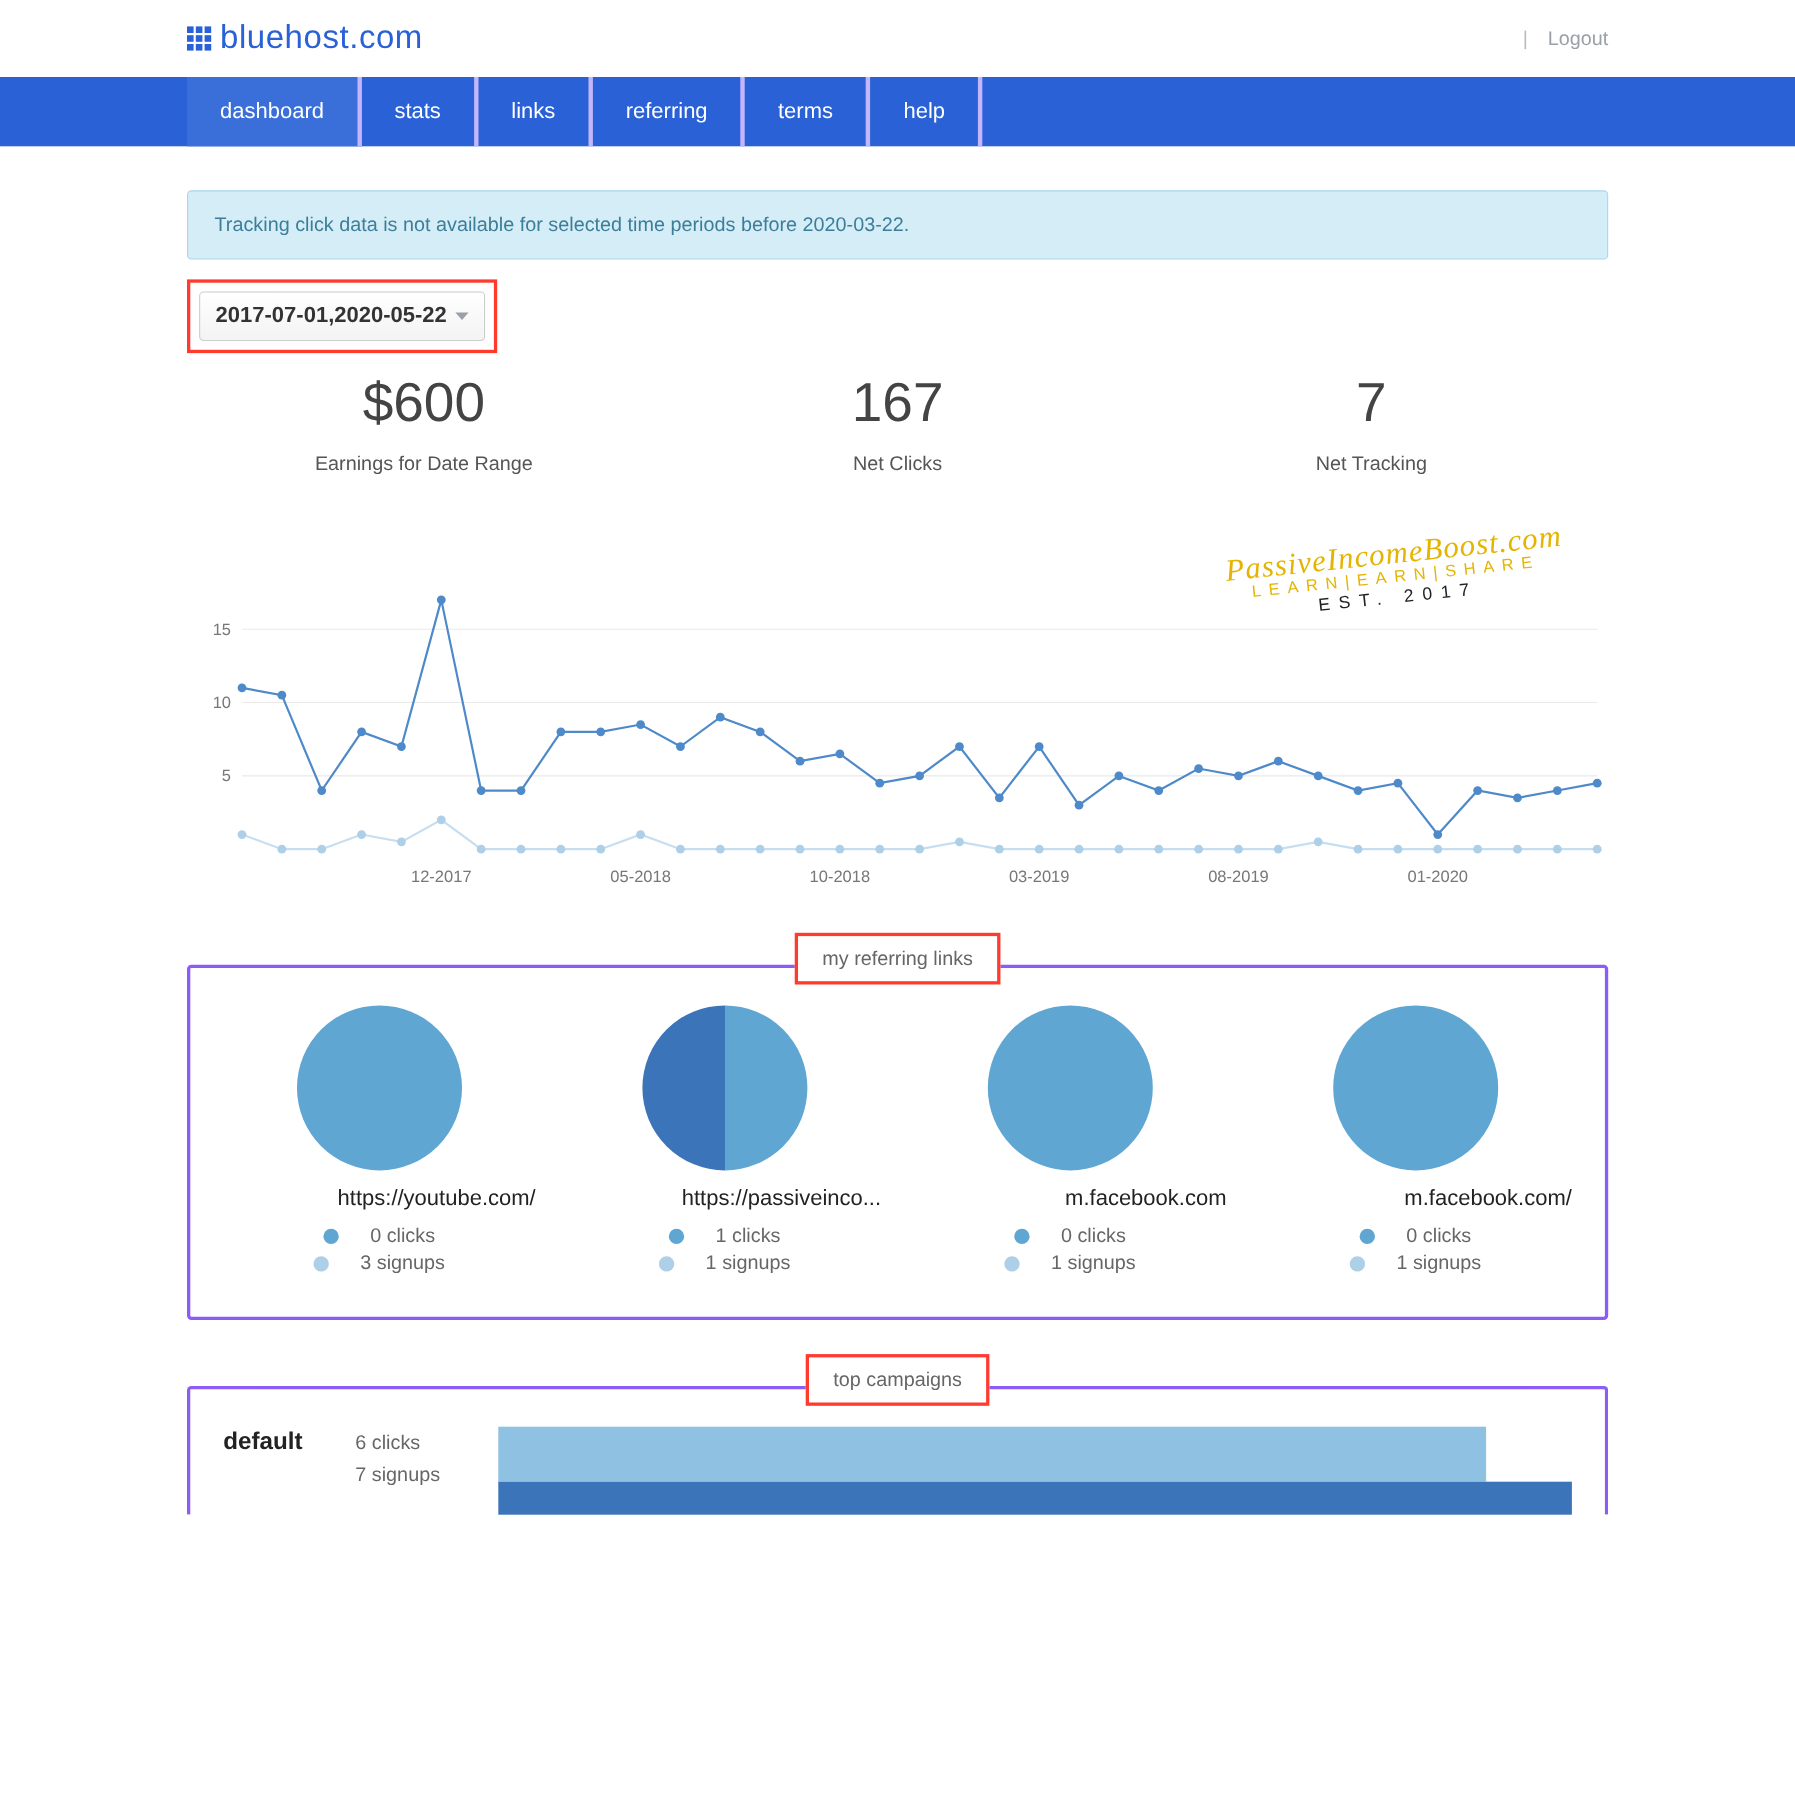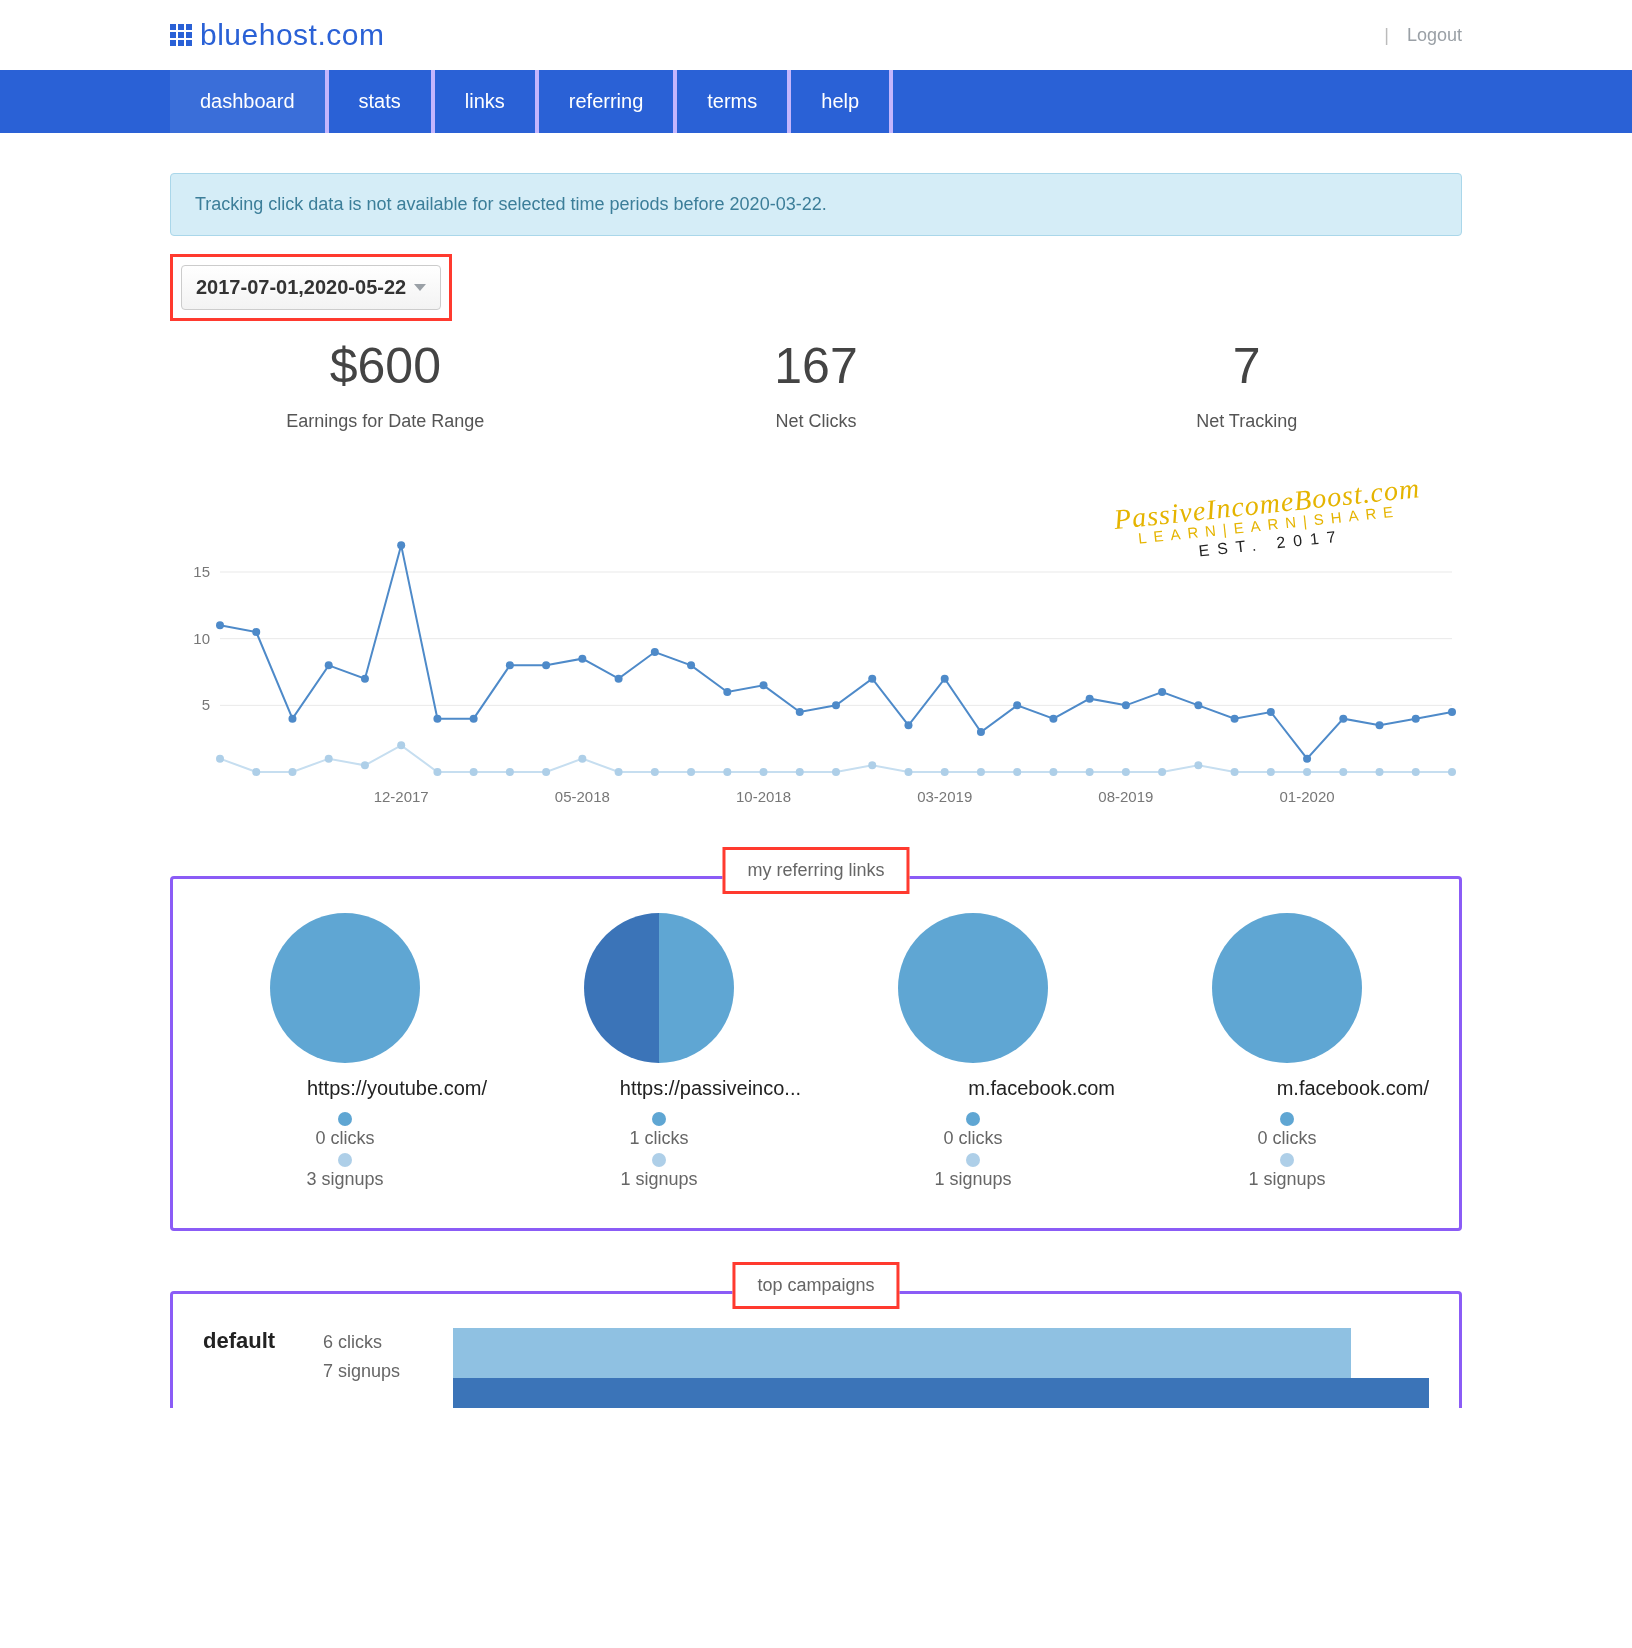--- a/index.html
+++ b/index.html
@@ -230,25 +230,24 @@
     font-weight: 400;
     margin-bottom: 12px;
     white-space: nowrap;
     overflow: hidden;
     text-overflow: ellipsis;
   }
   .ref-stat {
     display: flex;
     align-items: center;
     justify-content: center;
-    gap: 2px;
+    gap: 28px;
     font-size: 18px;
     color: #666;
     margin: 4px 0;
-    flex-direction: column;
   }
   .dot {
     width: 14px; height:14px; border-radius:50%;
   }
   .dot.clicks { background:#5fa6d3; }
   .dot.signups { background:#aecfe8; }
 
   
   .camp-row {
     display: flex;

